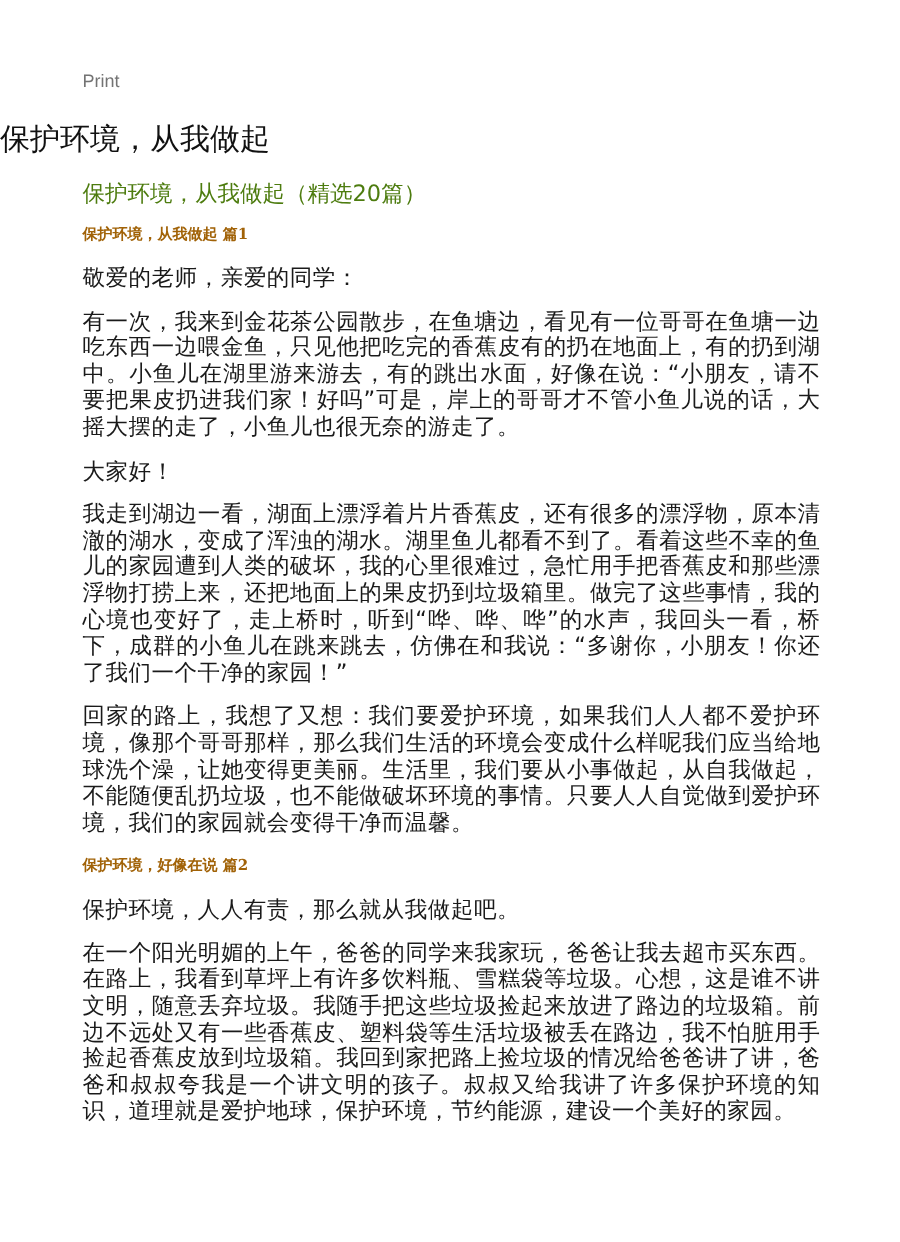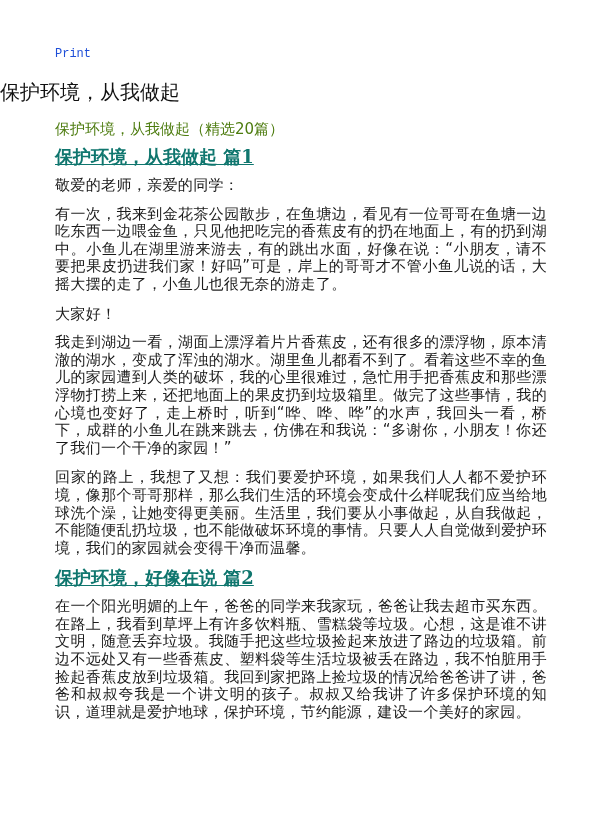--- a/index.html
+++ b/index.html
@@ -12,23 +12,23 @@
       height: 828px;
       overflow: hidden;
       position: relative;
       color: #111111;
       font-family: "DejaVu Sans", "Liberation Sans", sans-serif;
     }
     .print-label {
       position: absolute;
       left: 55px;
       top: 47px;
-      font-family: Liberation Mono, monospace;
+      font-family: Liberation Sans, sans-serif;
       font-size: 12px;
-      color: #1d4ed8;
+      color: #737373;
       line-height: 14px;
     }
     .doc-title {
       position: absolute;
       left: 0;
       width: 600px;
       top: 79px;
       text-align: left;
       font-size: 20px;
       line-height: 26px;
@@ -46,25 +46,24 @@
     }
     .content {
       position: absolute;
       left: 55px;
       top: 148px;
       width: 492px;
     }
     .section-heading {
       font-family: "DejaVu Serif", "Liberation Serif", serif;
       font-weight: bold;
-      font-size: 18px;
+      font-size: 10px;
       line-height: 18px;
       margin: 0 0 11px 0;
-      color: #0f766e;
-      text-decoration: underline;
+      color: #a16207;
     }
     .para {
       font-size: 15px;
       line-height: 17.6px;
       margin: 0 0 12px 0;
       letter-spacing: 0.35px;
       text-align: justify;
       color: #1a1a1a;
       word-break: break-all;
     }
@@ -87,16 +86,17 @@
     <h2 class="section-heading">保护环境，从我做起 篇1</h2>
     <p class="para short">敬爱的老师，亲爱的同学：</p>
     <p class="para">有一次，我来到金花茶公园散步，在鱼塘边，看见有一位哥哥在鱼塘一边吃东西一边喂金鱼，只见他把吃完的香蕉皮有的扔在地面上，有的扔到湖中。小鱼儿在湖里游来游去，有的跳出水面，好像在说：“小朋友，请不要把果皮扔进我们家！好吗”可是，岸上的哥哥才不管小鱼儿说的话，大摇大摆的走了，小鱼儿也很无奈的游走了。</p>
     <p class="para short">大家好！</p>
     <p class="para">我走到湖边一看，湖面上漂浮着片片香蕉皮，还有很多的漂浮物，原本清澈的湖水，变成了浑浊的湖水。湖里鱼儿都看不到了。看着这些不幸的鱼儿的家园遭到人类的破坏，我的心里很难过，急忙用手把香蕉皮和那些漂浮物打捞上来，还把地面上的果皮扔到垃圾箱里。做完了这些事情，我的心境也变好了，走上桥时，听到“哗、哗、哗”的水声，我回头一看，桥下，成群的小鱼儿在跳来跳去，仿佛在和我说：“多谢你，小朋友！你还了我们一个干净的家园！”</p>
     <p class="para">回家的路上，我想了又想：我们要爱护环境，如果我们人人都不爱护环境，像那个哥哥那样，那么我们生活的环境会变成什么样呢我们应当给地球洗个澡，让她变得更美丽。生活里，我们要从小事做起，从自我做起，不能随便乱扔垃圾，也不能做破坏环境的事情。只要人人自觉做到爱护环境，我们的家园就会变得干净而温馨。</p>
   </section>
 
   <section>
     <h2 class="section-heading">保护环境，好像在说 篇2</h2>
+    <p class="para short">保护环境，人人有责，那么就从我做起吧。</p>
     <p class="para">在一个阳光明媚的上午，爸爸的同学来我家玩，爸爸让我去超市买东西。在路上，我看到草坪上有许多饮料瓶、雪糕袋等垃圾。心想，这是谁不讲文明，随意丢弃垃圾。我随手把这些垃圾捡起来放进了路边的垃圾箱。前边不远处又有一些香蕉皮、塑料袋等生活垃圾被丢在路边，我不怕脏用手捡起香蕉皮放到垃圾箱。我回到家把路上捡垃圾的情况给爸爸讲了讲，爸爸和叔叔夸我是一个讲文明的孩子。叔叔又给我讲了许多保护环境的知识，道理就是爱护地球，保护环境，节约能源，建设一个美好的家园。</p>
   </section>
 
 </div>
 
 </body></html>

